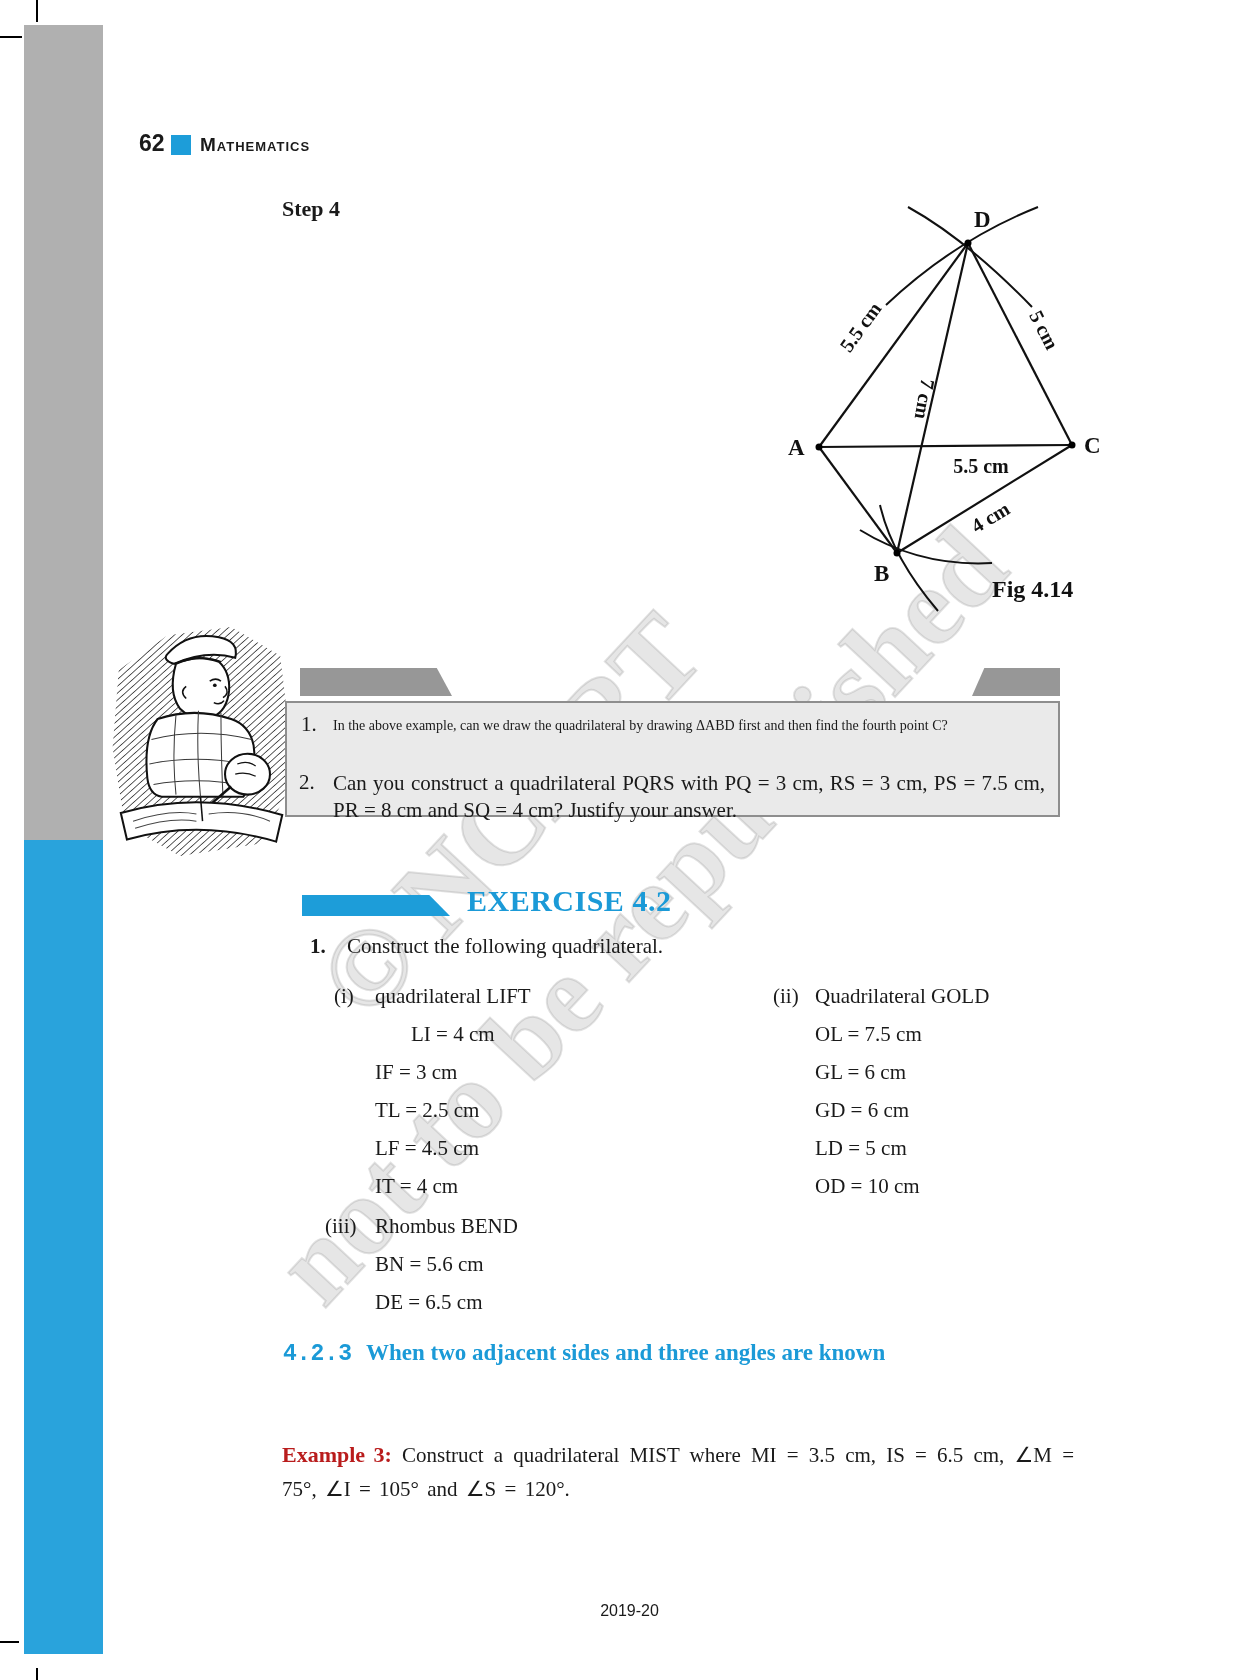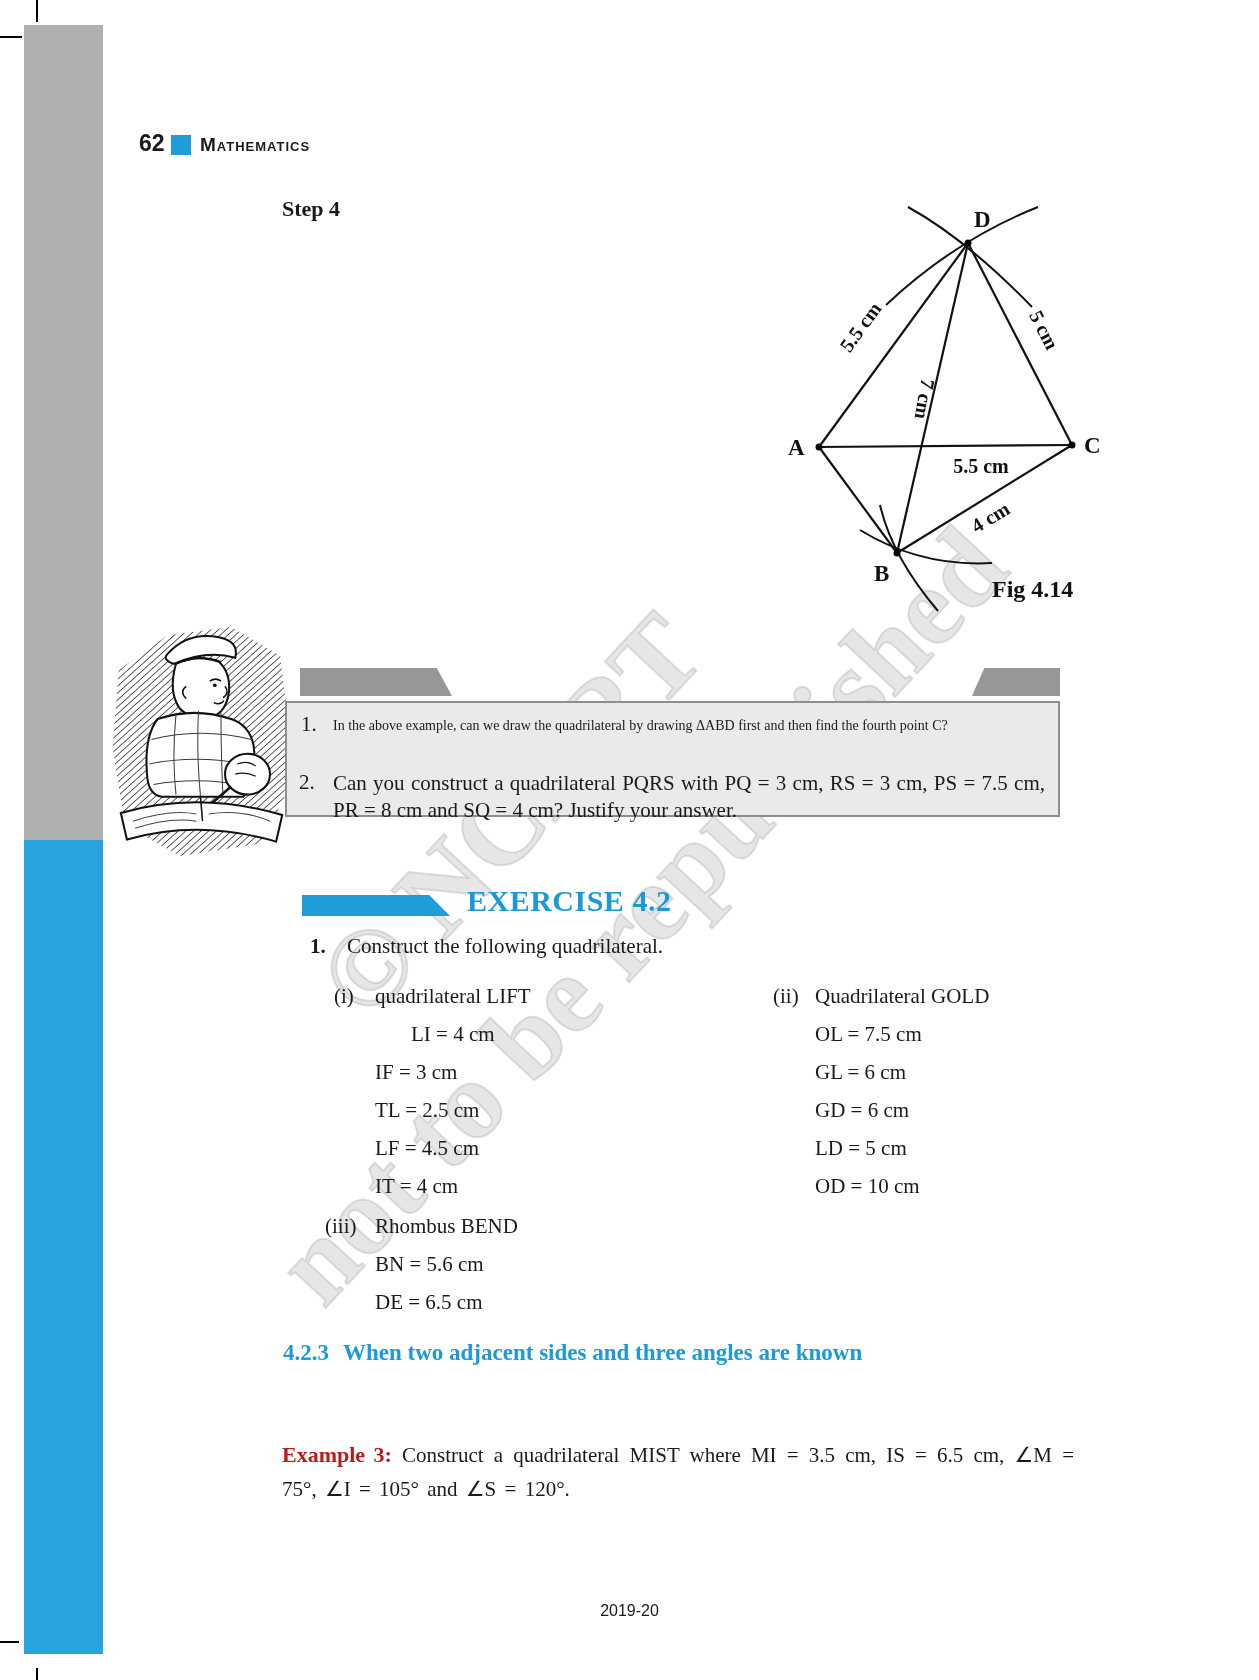--- a/index.html
+++ b/index.html
@@ -63,21 +63,21 @@
              clip-path:polygon(0 0,86% 0,100% 100%,0 100%);}
   .ex-title{left:467px;top:884px;font-size:30px;font-weight:bold;color:#1b9ad7;letter-spacing:0.5px;}
   .q1-num{left:310px;top:934px;font-size:21px;font-weight:bold;}
   .q1-text{left:347px;top:934px;font-size:21px;}
   .pt{font-size:21px;}
   .ex-col-l{left:375px;}
   .ex-col-r{left:815px;}
 
   
   .sec-head{left:283px;top:1340px;font-size:23px;font-weight:bold;color:#1b9ad7;}
-  .sec-head .sp{margin-right:14px;}
+  .sec-head .sp{margin-right:14px;font-family:Liberation Mono, monospace;}
   .sec-body{left:282px;top:1375px;width:784px;font-size:21px;line-height:30px;text-align:justify;}
 
   
   .example{left:282px;top:1438px;width:792px;font-size:21px;line-height:34px;text-align:justify;word-spacing:3px;}
   .ex-label{color:#b91c1c;font-weight:bold;font-size:22px;word-spacing:1px;}
 
   
   .footer{left:0;right:0;top:1602px;text-align:center;font-family:"Liberation Sans",sans-serif;font-size:16px;}
 
   .person{left:108px;top:625px;}

